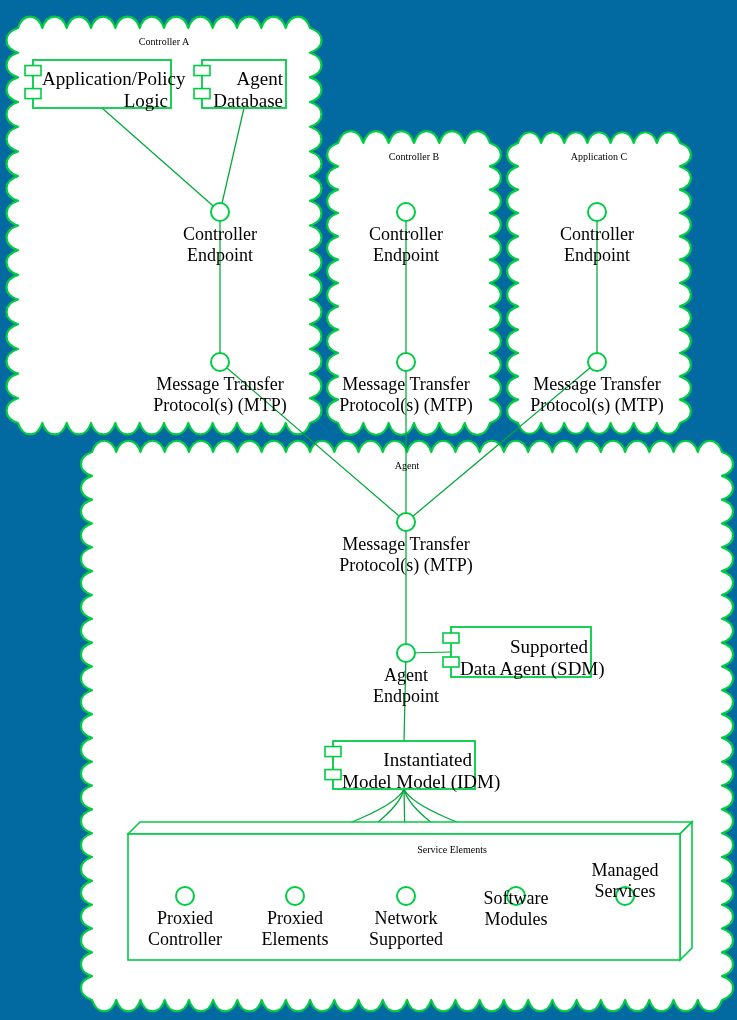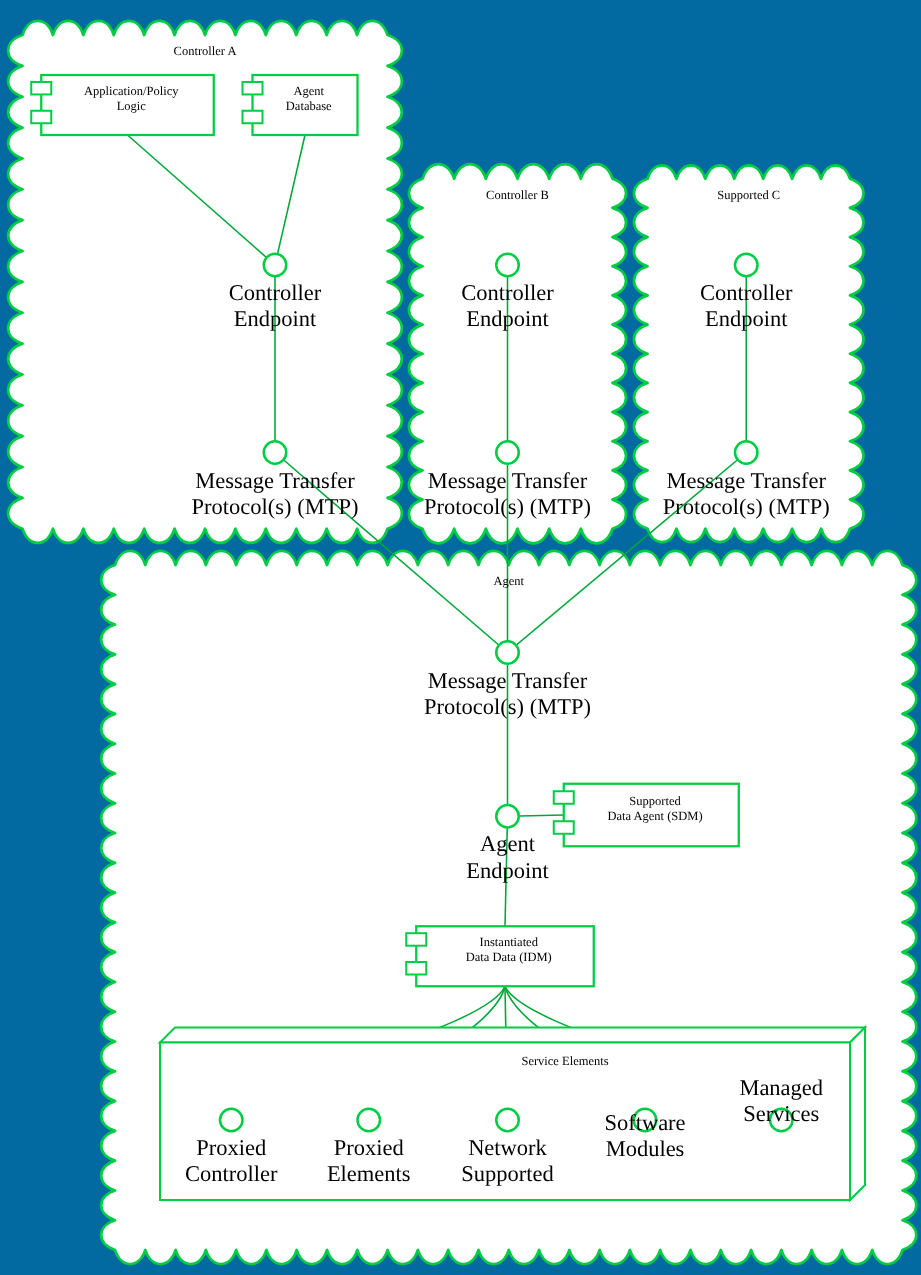--- a/index.html
+++ b/index.html
@@ -61,22 +61,22 @@
     white-space: pre;
     pointer-events: none;
   }
   .lbl-title {
     font-size: 10px;
   }
   .lbl-node {
     font-size: 18px;
   }
   .lbl-box {
-    font-size: 10px;
-    text-align: center;
+    font-size: 19px;
+    text-align: right;
   }
 </style>
 </head>
 <body>
 
 <div id="stage">
   <svg class="layer" id="svg-layer" viewBox="0 0 737 1020">
     <g id="g-clouds">
         <path d="M 18 28 C 22.87 12.91, 37.47 12.91, 42.33 28.00 C 47.20 12.91, 61.80 12.91, 66.67 28.00 C 71.53 12.91, 86.13 12.91, 91.00 28.00 C 95.87 12.91, 110.47 12.91, 115.33 28.00 C 120.20 12.91, 134.80 12.91, 139.67 28.00 C 144.53 12.91, 159.13 12.91, 164.00 28.00 C 168.87 12.91, 183.47 12.91, 188.33 28.00 C 193.20 12.91, 207.80 12.91, 212.67 28.00 C 217.53 12.91, 232.13 12.91, 237.00 28.00 C 241.87 12.91, 256.47 12.91, 261.33 28.00 C 266.20 12.91, 280.80 12.91, 285.67 28.00 C 290.53 12.91, 305.13 12.91, 310.00 28.00 C 325.31 32.94, 325.31 47.75, 310.00 52.69 C 325.31 57.63, 325.31 72.44, 310.00 77.38 C 325.31 82.31, 325.31 97.13, 310.00 102.06 C 325.31 107.00, 325.31 121.81, 310.00 126.75 C 325.31 131.69, 325.31 146.50, 310.00 151.44 C 325.31 156.38, 325.31 171.19, 310.00 176.13 C 325.31 181.06, 325.31 195.88, 310.00 200.81 C 325.31 205.75, 325.31 220.56, 310.00 225.50 C 325.31 230.44, 325.31 245.25, 310.00 250.19 C 325.31 255.13, 325.31 269.94, 310.00 274.88 C 325.31 279.81, 325.31 294.63, 310.00 299.56 C 325.31 304.50, 325.31 319.31, 310.00 324.25 C 325.31 329.19, 325.31 344.00, 310.00 348.94 C 325.31 353.88, 325.31 368.69, 310.00 373.63 C 325.31 378.56, 325.31 393.38, 310.00 398.31 C 325.31 403.25, 325.31 418.06, 310.00 423.00 C 305.13 438.09, 290.53 438.09, 285.67 423.00 C 280.80 438.09, 266.20 438.09, 261.33 423.00 C 256.47 438.09, 241.87 438.09, 237.00 423.00 C 232.13 438.09, 217.53 438.09, 212.67 423.00 C 207.80 438.09, 193.20 438.09, 188.33 423.00 C 183.47 438.09, 168.87 438.09, 164.00 423.00 C 159.13 438.09, 144.53 438.09, 139.67 423.00 C 134.80 438.09, 120.20 438.09, 115.33 423.00 C 110.47 438.09, 95.87 438.09, 91.00 423.00 C 86.13 438.09, 71.53 438.09, 66.67 423.00 C 61.80 438.09, 47.20 438.09, 42.33 423.00 C 37.47 438.09, 22.87 438.09, 18.00 423.00 C 2.69 418.06, 2.69 403.25, 18.00 398.31 C 2.69 393.38, 2.69 378.56, 18.00 373.63 C 2.69 368.69, 2.69 353.88, 18.00 348.94 C 2.69 344.00, 2.69 329.19, 18.00 324.25 C 2.69 319.31, 2.69 304.50, 18.00 299.56 C 2.69 294.63, 2.69 279.81, 18.00 274.88 C 2.69 269.94, 2.69 255.13, 18.00 250.19 C 2.69 245.25, 2.69 230.44, 18.00 225.50 C 2.69 220.56, 2.69 205.75, 18.00 200.81 C 2.69 195.88, 2.69 181.06, 18.00 176.13 C 2.69 171.19, 2.69 156.38, 18.00 151.44 C 2.69 146.50, 2.69 131.69, 18.00 126.75 C 2.69 121.81, 2.69 107.00, 18.00 102.06 C 2.69 97.13, 2.69 82.31, 18.00 77.38 C 2.69 72.44, 2.69 57.63, 18.00 52.69 C 2.69 47.75, 2.69 32.94, 18.00 28.00 Z" class="cloud-shape"></path>
         <path d="M 338 143 C 343.07 127.29, 358.27 127.29, 363.33 143.00 C 368.40 127.29, 383.60 127.29, 388.67 143.00 C 393.73 127.29, 408.93 127.29, 414.00 143.00 C 419.07 127.29, 434.27 127.29, 439.33 143.00 C 444.40 127.29, 459.60 127.29, 464.67 143.00 C 469.73 127.29, 484.93 127.29, 490.00 143.00 C 504.47 147.67, 504.47 161.67, 490.00 166.33 C 504.47 171.00, 504.47 185.00, 490.00 189.67 C 504.47 194.33, 504.47 208.33, 490.00 213.00 C 504.47 217.67, 504.47 231.67, 490.00 236.33 C 504.47 241.00, 504.47 255.00, 490.00 259.67 C 504.47 264.33, 504.47 278.33, 490.00 283.00 C 504.47 287.67, 504.47 301.67, 490.00 306.33 C 504.47 311.00, 504.47 325.00, 490.00 329.67 C 504.47 334.33, 504.47 348.33, 490.00 353.00 C 504.47 357.67, 504.47 371.67, 490.00 376.33 C 504.47 381.00, 504.47 395.00, 490.00 399.67 C 504.47 404.33, 504.47 418.33, 490.00 423.00 C 484.93 438.71, 469.73 438.71, 464.67 423.00 C 459.60 438.71, 444.40 438.71, 439.33 423.00 C 434.27 438.71, 419.07 438.71, 414.00 423.00 C 408.93 438.71, 393.73 438.71, 388.67 423.00 C 383.60 438.71, 368.40 438.71, 363.33 423.00 C 358.27 438.71, 343.07 438.71, 338.00 423.00 C 323.53 418.33, 323.53 404.33, 338.00 399.67 C 323.53 395.00, 323.53 381.00, 338.00 376.33 C 323.53 371.67, 323.53 357.67, 338.00 353.00 C 323.53 348.33, 323.53 334.33, 338.00 329.67 C 323.53 325.00, 323.53 311.00, 338.00 306.33 C 323.53 301.67, 323.53 287.67, 338.00 283.00 C 323.53 278.33, 323.53 264.33, 338.00 259.67 C 323.53 255.00, 323.53 241.00, 338.00 236.33 C 323.53 231.67, 323.53 217.67, 338.00 213.00 C 323.53 208.33, 323.53 194.33, 338.00 189.67 C 323.53 185.00, 323.53 171.00, 338.00 166.33 C 323.53 161.67, 323.53 147.67, 338.00 143.00 Z" class="cloud-shape"></path>
@@ -132,21 +132,21 @@
         <circle cx="185" cy="896" r="9" class="ball"></circle>
         <circle cx="295" cy="896" r="9" class="ball"></circle>
         <circle cx="406" cy="896" r="9" class="ball"></circle>
         <circle cx="516" cy="896" r="9" class="ball"></circle>
         <circle cx="625" cy="896" r="9" class="ball"></circle>
       </g>
   </svg>
   <div id="labels">
       <div class="lbl lbl-title" style="left: 18px; top: 36px; width: 292px;">Controller A</div>
       <div class="lbl lbl-title" style="left: 338px; top: 151px; width: 152px;">Controller B</div>
-      <div class="lbl lbl-title" style="left: 518px; top: 151px; width: 162px;">Supported C</div>
+      <div class="lbl lbl-title" style="left: 518px; top: 151px; width: 162px;">Application C</div>
       <div class="lbl lbl-title" style="left: 92px; top: 460px; width: 630px;">Agent</div>
       <div class="lbl lbl-title" style="left: 128px; top: 844px; width: 648px;">Service Elements</div>
       <div class="lbl lbl-node" style="left: 125px; top: 224px; width: 190px;">Controller
 Endpoint</div>
       <div class="lbl lbl-node" style="left: 125px; top: 374px; width: 190px;">Message Transfer
 Protocol(s) (MTP)</div>
       <div class="lbl lbl-node" style="left: 311px; top: 224px; width: 190px;">Controller
 Endpoint</div>
       <div class="lbl lbl-node" style="left: 311px; top: 374px; width: 190px;">Message Transfer
 Protocol(s) (MTP)</div>
@@ -168,15 +168,15 @@
 Modules</div>
       <div class="lbl lbl-node" style="left: 530px; top: 860px; width: 190px;">Managed
 Services</div>
       <div class="lbl lbl-box" style="left: 42px; top: 68px; width: 126px;">Application/Policy
 Logic</div>
       <div class="lbl lbl-box" style="left: 211px; top: 68px; width: 72px;">Agent
 Database</div>
       <div class="lbl lbl-box" style="left: 460px; top: 636px; width: 128px;">Supported
 Data Agent (SDM)</div>
       <div class="lbl lbl-box" style="left: 342px; top: 749px; width: 130px;">Instantiated
-Data Data (IDM)</div>
+Model Model (IDM)</div>
     </div>
 </div>
 
 </body></html>

